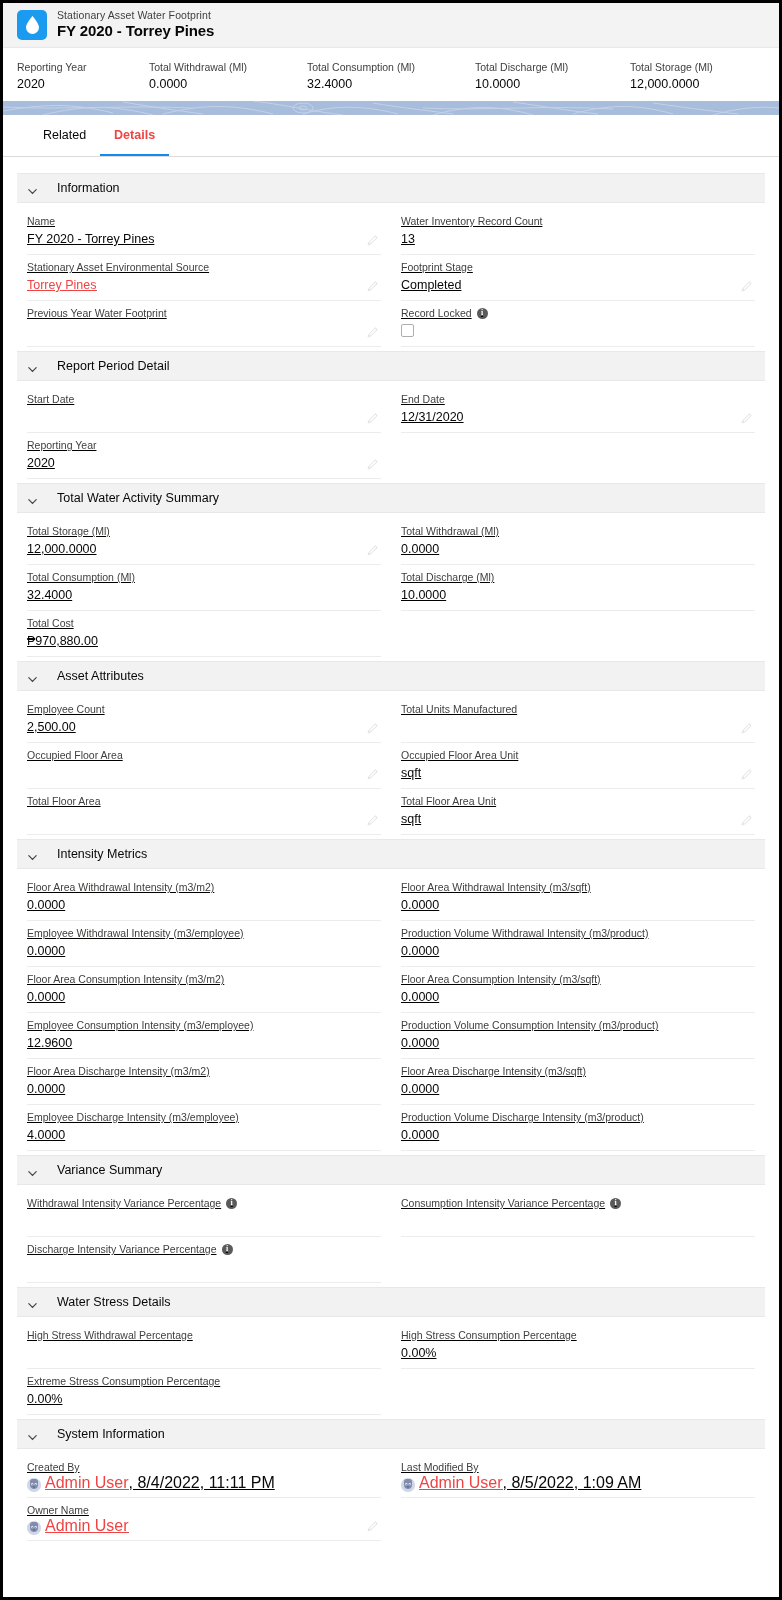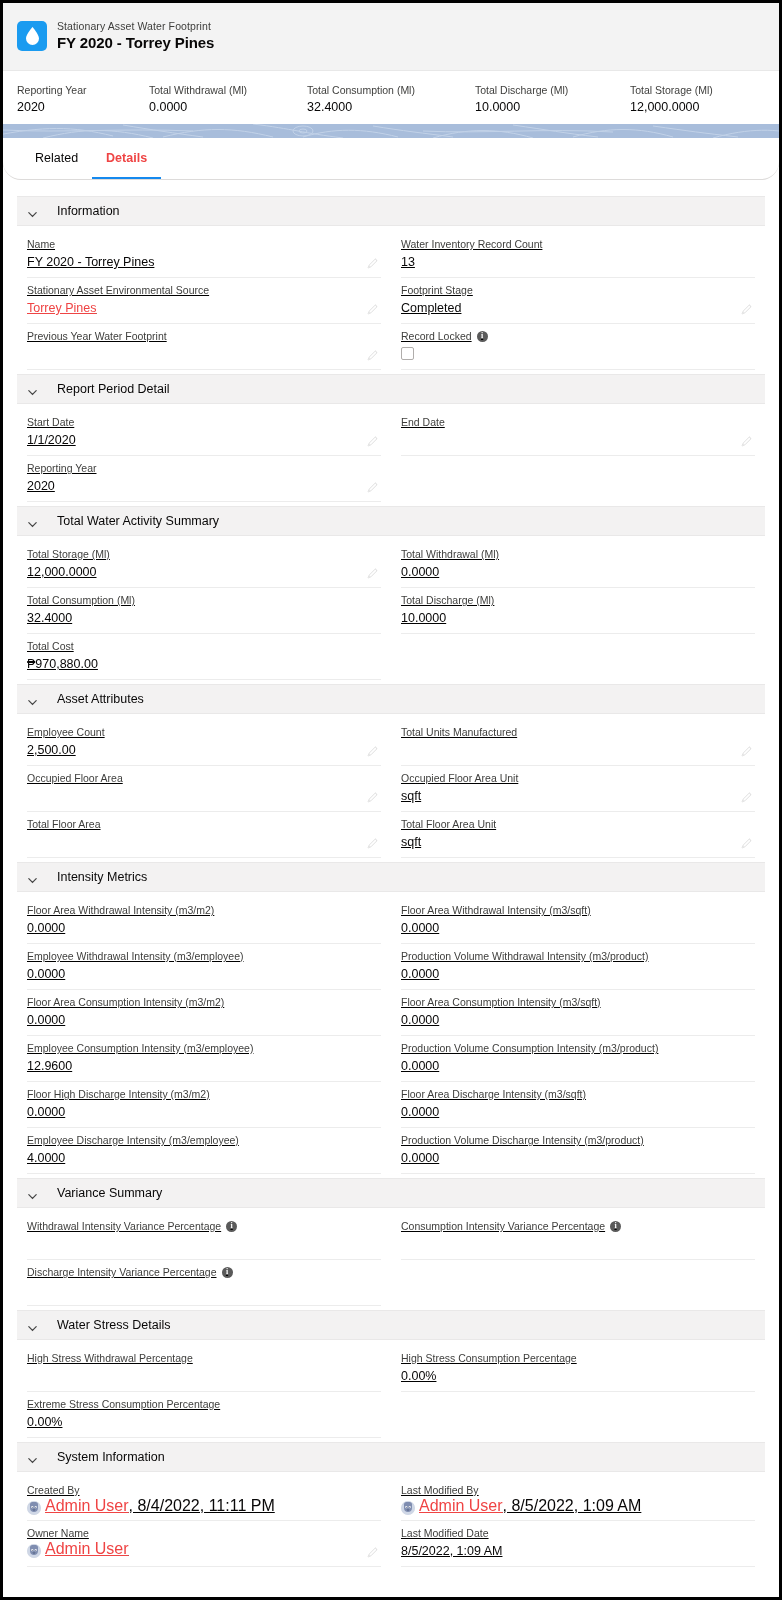--- a/index.html
+++ b/index.html
@@ -17,21 +17,21 @@
     overflow: hidden;
   }
   
   .hl-top {
     background: #f3f3f3;
     border-bottom: 1px solid #e8e8e8;
     padding: 10px 14px 11px 14px;
     display: flex;
     align-items: center;
     gap: 10px;
-    height: 68px;
+    height: 45px;
   }
   .obj-icon {
     width: 30px; height: 30px;
     border-radius: 5px;
     background: #1a9bf0;
     display: flex; align-items: center; justify-content: center;
     flex: 0 0 auto;
   }
   .obj-icon svg { display: block; }
   .hl-titles { display: flex; flex-direction: column; justify-content: center; line-height: 1.18; }
@@ -58,26 +58,25 @@
     background: #a8bddb;
     position: relative;
     overflow: hidden;
   }
   .banner svg { position: absolute; top: 0; left: 0; }
 
   
   .tabbar {
     display: flex;
     gap: 0;
-    padding: 0 18px;
+    padding: 0 26px;
     border-bottom: 1px solid #dddbda;
     background: #fff;
     height: 42px;
     align-items: stretch;
-    border-radius: 18px;
   }
   .tab {
     font-size: 12.5px;
     color: #080707;
     display: flex; align-items: center;
     padding: 0 14px;
     cursor: pointer;
     border-bottom: 2px solid transparent;
   }
   .tab.active { font-weight: 700; color: #ef4444; border-bottom-color: #1589ee; }
@@ -321,33 +320,33 @@
           <span class="chev"><svg width="11" height="11" viewBox="0 0 11 11" aria-hidden="true">
               <path d="M1.8 3.6 L5.5 7.4 L9.2 3.6" fill="none" stroke="#444" stroke-width="1.2" stroke-linecap="round"></path>
             </svg></span>
           <span class="sec-title">Report Period Detail</span>
         </div>
         <div class="grid">
           <div class="cell">
             <div class="f-k">
               <span>Start Date</span>
             </div>
-            <div class="f-v">1/1/2020</div>
             <span class="pencil">
               <svg width="13" height="13" viewBox="0 0 13 13" aria-hidden="true">
                 <path d="M2 11 L3.1 8.2 L9.3 2 L11 3.7 L4.8 9.9 Z" fill="none" stroke="#b9b9b9" stroke-width="1"></path>
                 <path d="M9.3 2 L11 3.7" stroke="#b9b9b9" stroke-width="1"></path>
                 <path d="M2 11 L3.1 8.2 L4.8 9.9 Z" fill="#cfcfcf"></path>
               </svg>
             </span>
           </div>
           <div class="cell">
             <div class="f-k">
               <span>End Date</span>
             </div>
+            <div class="f-v">12/31/2020</div>
             <span class="pencil">
               <svg width="13" height="13" viewBox="0 0 13 13" aria-hidden="true">
                 <path d="M2 11 L3.1 8.2 L9.3 2 L11 3.7 L4.8 9.9 Z" fill="none" stroke="#b9b9b9" stroke-width="1"></path>
                 <path d="M9.3 2 L11 3.7" stroke="#b9b9b9" stroke-width="1"></path>
                 <path d="M2 11 L3.1 8.2 L4.8 9.9 Z" fill="#cfcfcf"></path>
               </svg>
             </span>
           </div>
           <div class="cell">
             <div class="f-k">
@@ -552,21 +551,21 @@
             <div class="f-v">12.9600</div>
           </div>
           <div class="cell">
             <div class="f-k">
               <span>Production Volume Consumption Intensity (m3/product)</span>
             </div>
             <div class="f-v">0.0000</div>
           </div>
           <div class="cell">
             <div class="f-k">
-              <span>Floor High Discharge Intensity (m3/m2)</span>
+              <span>Floor Area Discharge Intensity (m3/m2)</span>
             </div>
             <div class="f-v">0.0000</div>
           </div>
           <div class="cell">
             <div class="f-k">
               <span>Floor Area Discharge Intensity (m3/sqft)</span>
             </div>
             <div class="f-v">0.0000</div>
           </div>
           <div class="cell">
@@ -711,23 +710,17 @@
               <span></span>
             </div>
             <span class="pencil">
               <svg width="13" height="13" viewBox="0 0 13 13" aria-hidden="true">
                 <path d="M2 11 L3.1 8.2 L9.3 2 L11 3.7 L4.8 9.9 Z" fill="none" stroke="#b9b9b9" stroke-width="1"></path>
                 <path d="M9.3 2 L11 3.7" stroke="#b9b9b9" stroke-width="1"></path>
                 <path d="M2 11 L3.1 8.2 L4.8 9.9 Z" fill="#cfcfcf"></path>
               </svg>
             </span>
           </div>
-          <div class="cell">
-            <div class="f-k">
-              <span>Last Modified Date</span>
-            </div>
-            <div class="f-v">8/5/2022, 1:09 AM</div>
-          </div>
         </div>
       </div>
     </div>
 
 </div>
 
 </body></html>

